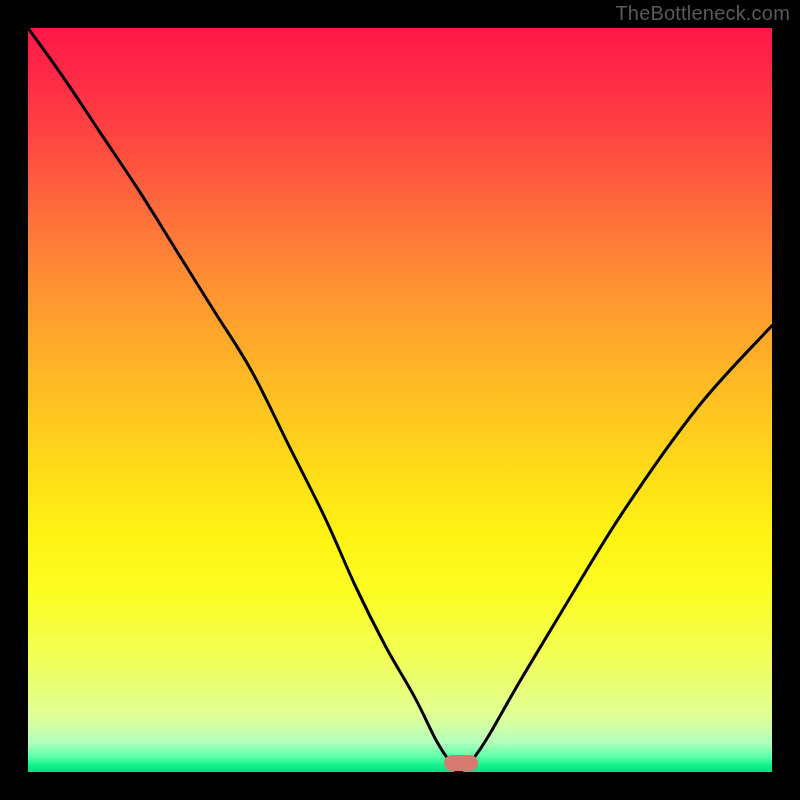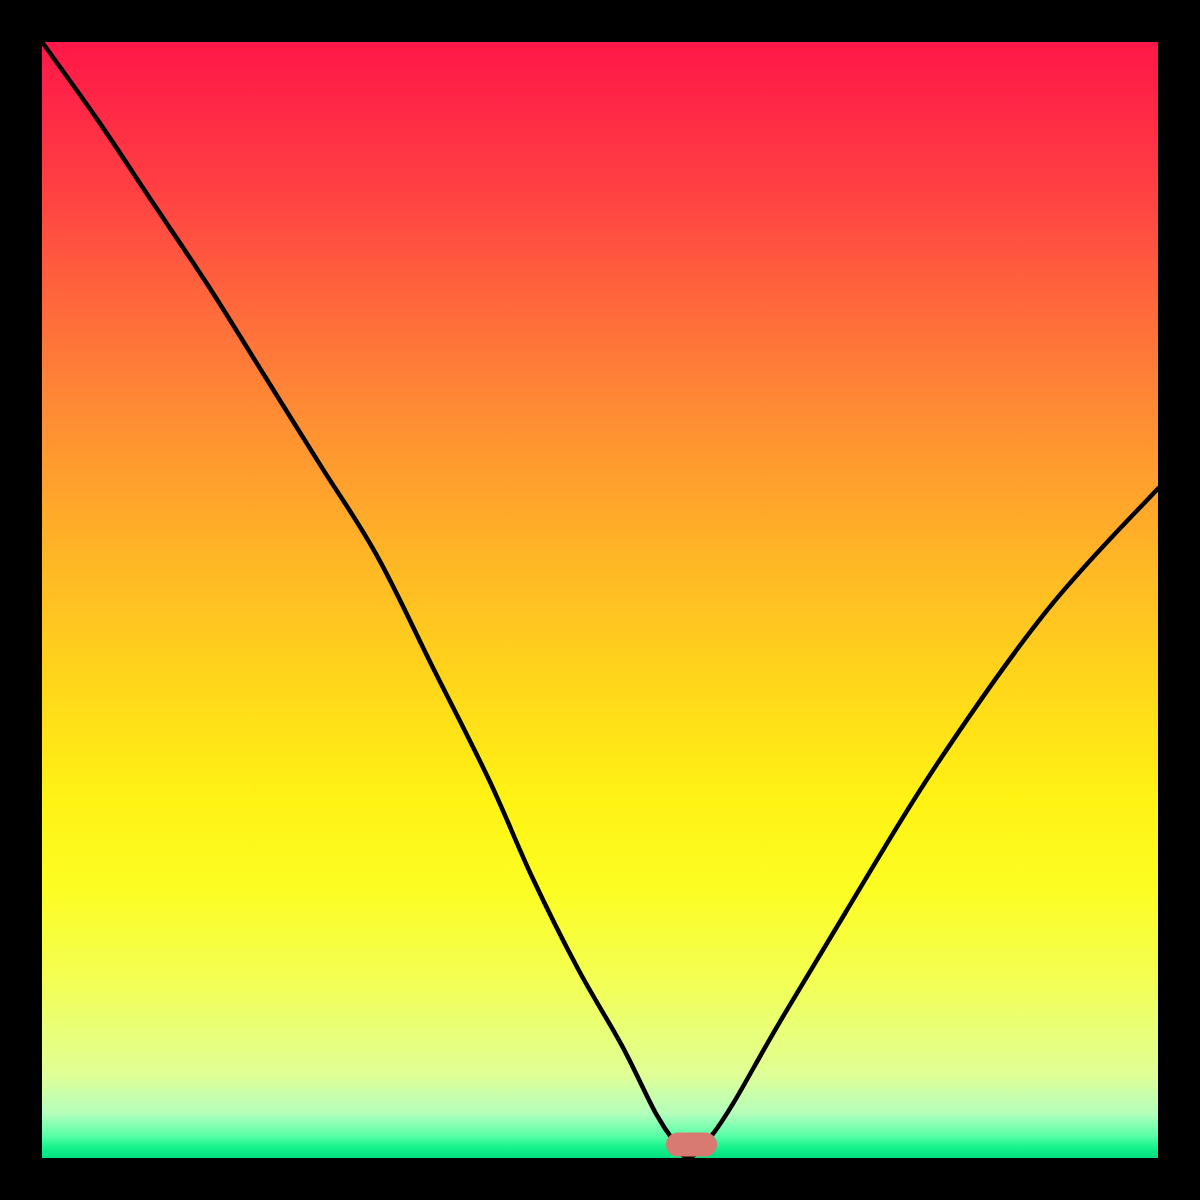--- a/index.html
+++ b/index.html
@@ -70,20 +70,21 @@
   .marker {
     position: absolute;
     background: #d87a72;
     border-radius: 999px;
   }
 </style>
 </head>
 <body>
 
 <div class="chart-container">
+  <div class="attribution">TheBottleneck.com</div>
 
   <div class="plot-area">
     <div class="gradient"></div>
 
     <svg class="curve" viewBox="0 0 744 744" preserveAspectRatio="none">
       <path fill="none" stroke="#000" stroke-width="3" stroke-linecap="round" d="M 0.00 0.00 C 6.70 9.37, 23.81 32.66, 37.20 52.08 C 50.59 71.50, 61.01 87.79, 74.40 107.88 C 87.79 127.97, 98.21 142.92, 111.60 163.68 C 124.99 184.44, 135.41 201.77, 148.80 223.20 C 162.19 244.63, 172.61 261.29, 186.00 282.72 C 199.39 304.15, 209.81 318.13, 223.20 342.24 C 236.59 366.35, 247.01 389.86, 260.40 416.64 C 273.79 443.42, 285.55 465.60, 297.60 491.04 C 309.65 516.48, 316.65 535.23, 327.36 558.00 C 338.07 580.77, 346.41 597.43, 357.12 617.52 C 367.83 637.61, 377.51 652.19, 386.88 669.60 C 396.25 687.01, 402.50 702.19, 409.20 714.24 C 415.90 726.29, 420.06 731.20, 424.08 736.56 C 428.10 741.92, 427.50 745.34, 431.52 744.00 C 435.54 742.66, 441.04 735.82, 446.40 729.12 C 451.76 722.42, 453.24 720.19, 461.28 706.80 C 469.32 693.41, 477.65 677.49, 491.04 654.72 C 504.43 631.95, 516.93 611.12, 535.68 580.32 C 554.43 549.52, 571.09 519.76, 595.20 483.60 C 619.31 447.44, 642.82 412.92, 669.60 379.44 C 696.38 345.96, 730.61 312.33, 744.00 297.60"></path>
     </svg>
 
     <div class="marker" style="width: 34px; height: 16px; left: 416.008px; top: 727.072px; background: rgb(216, 122, 114);"></div>
   </div>

